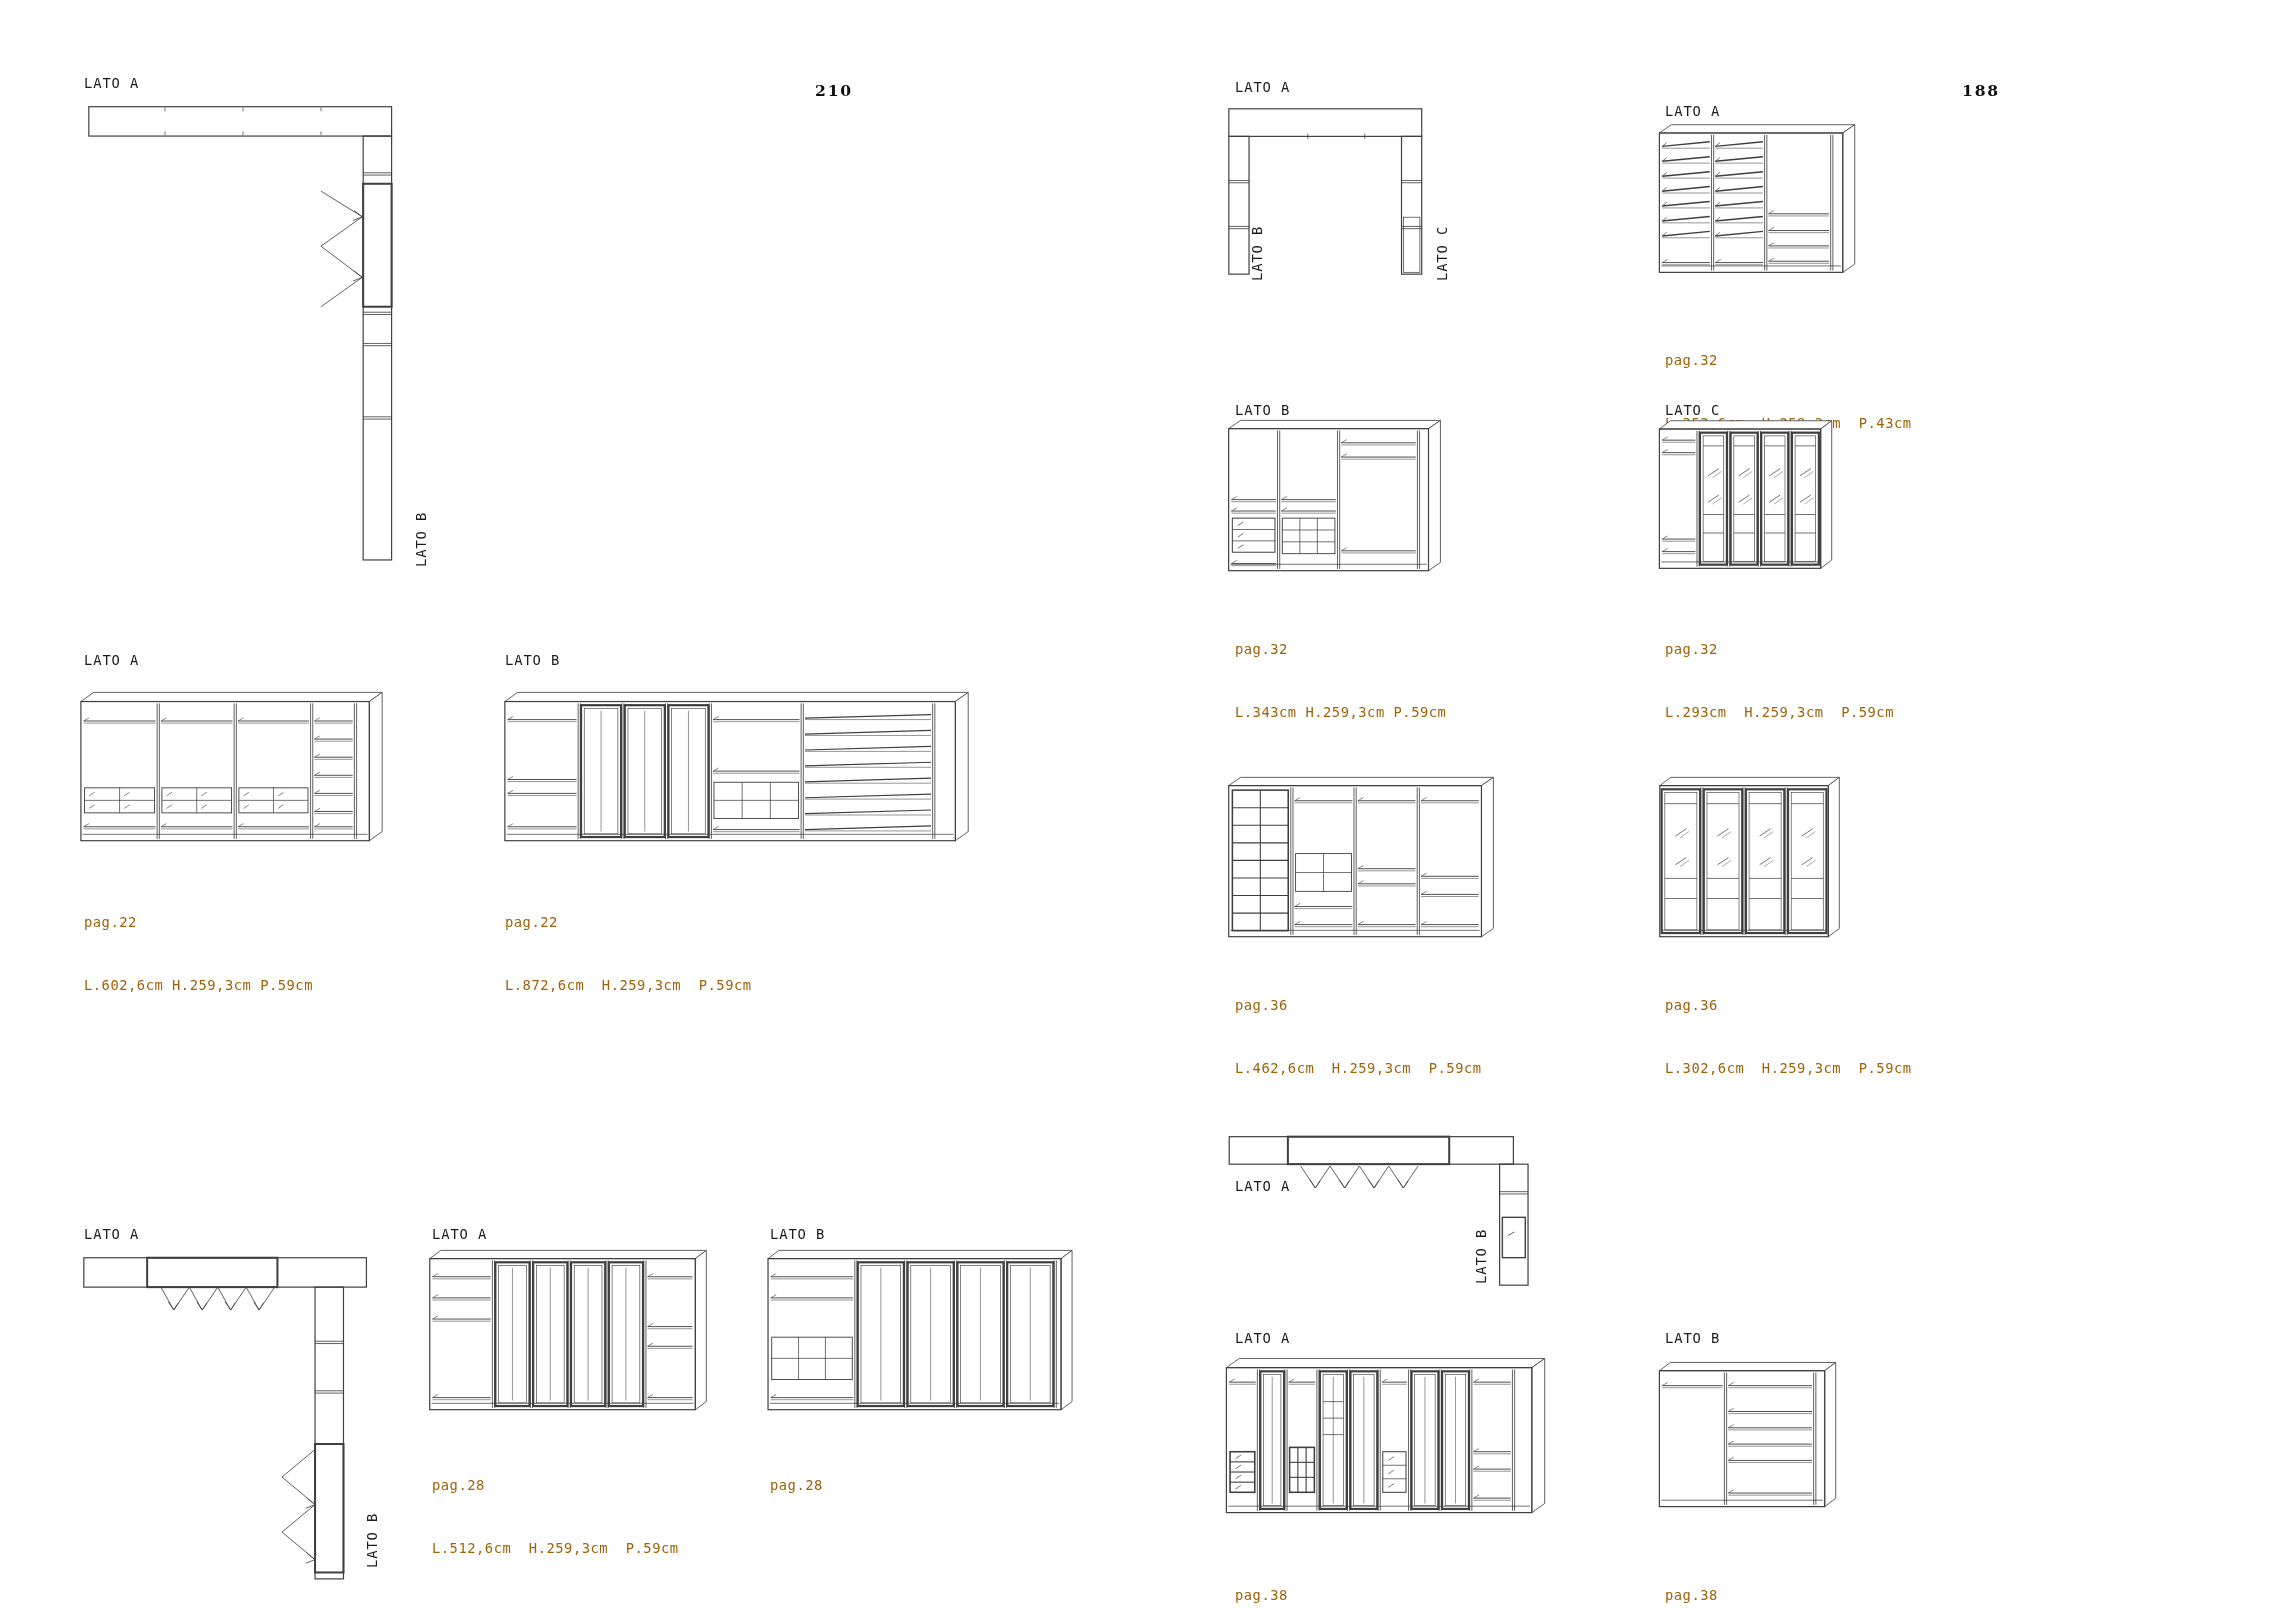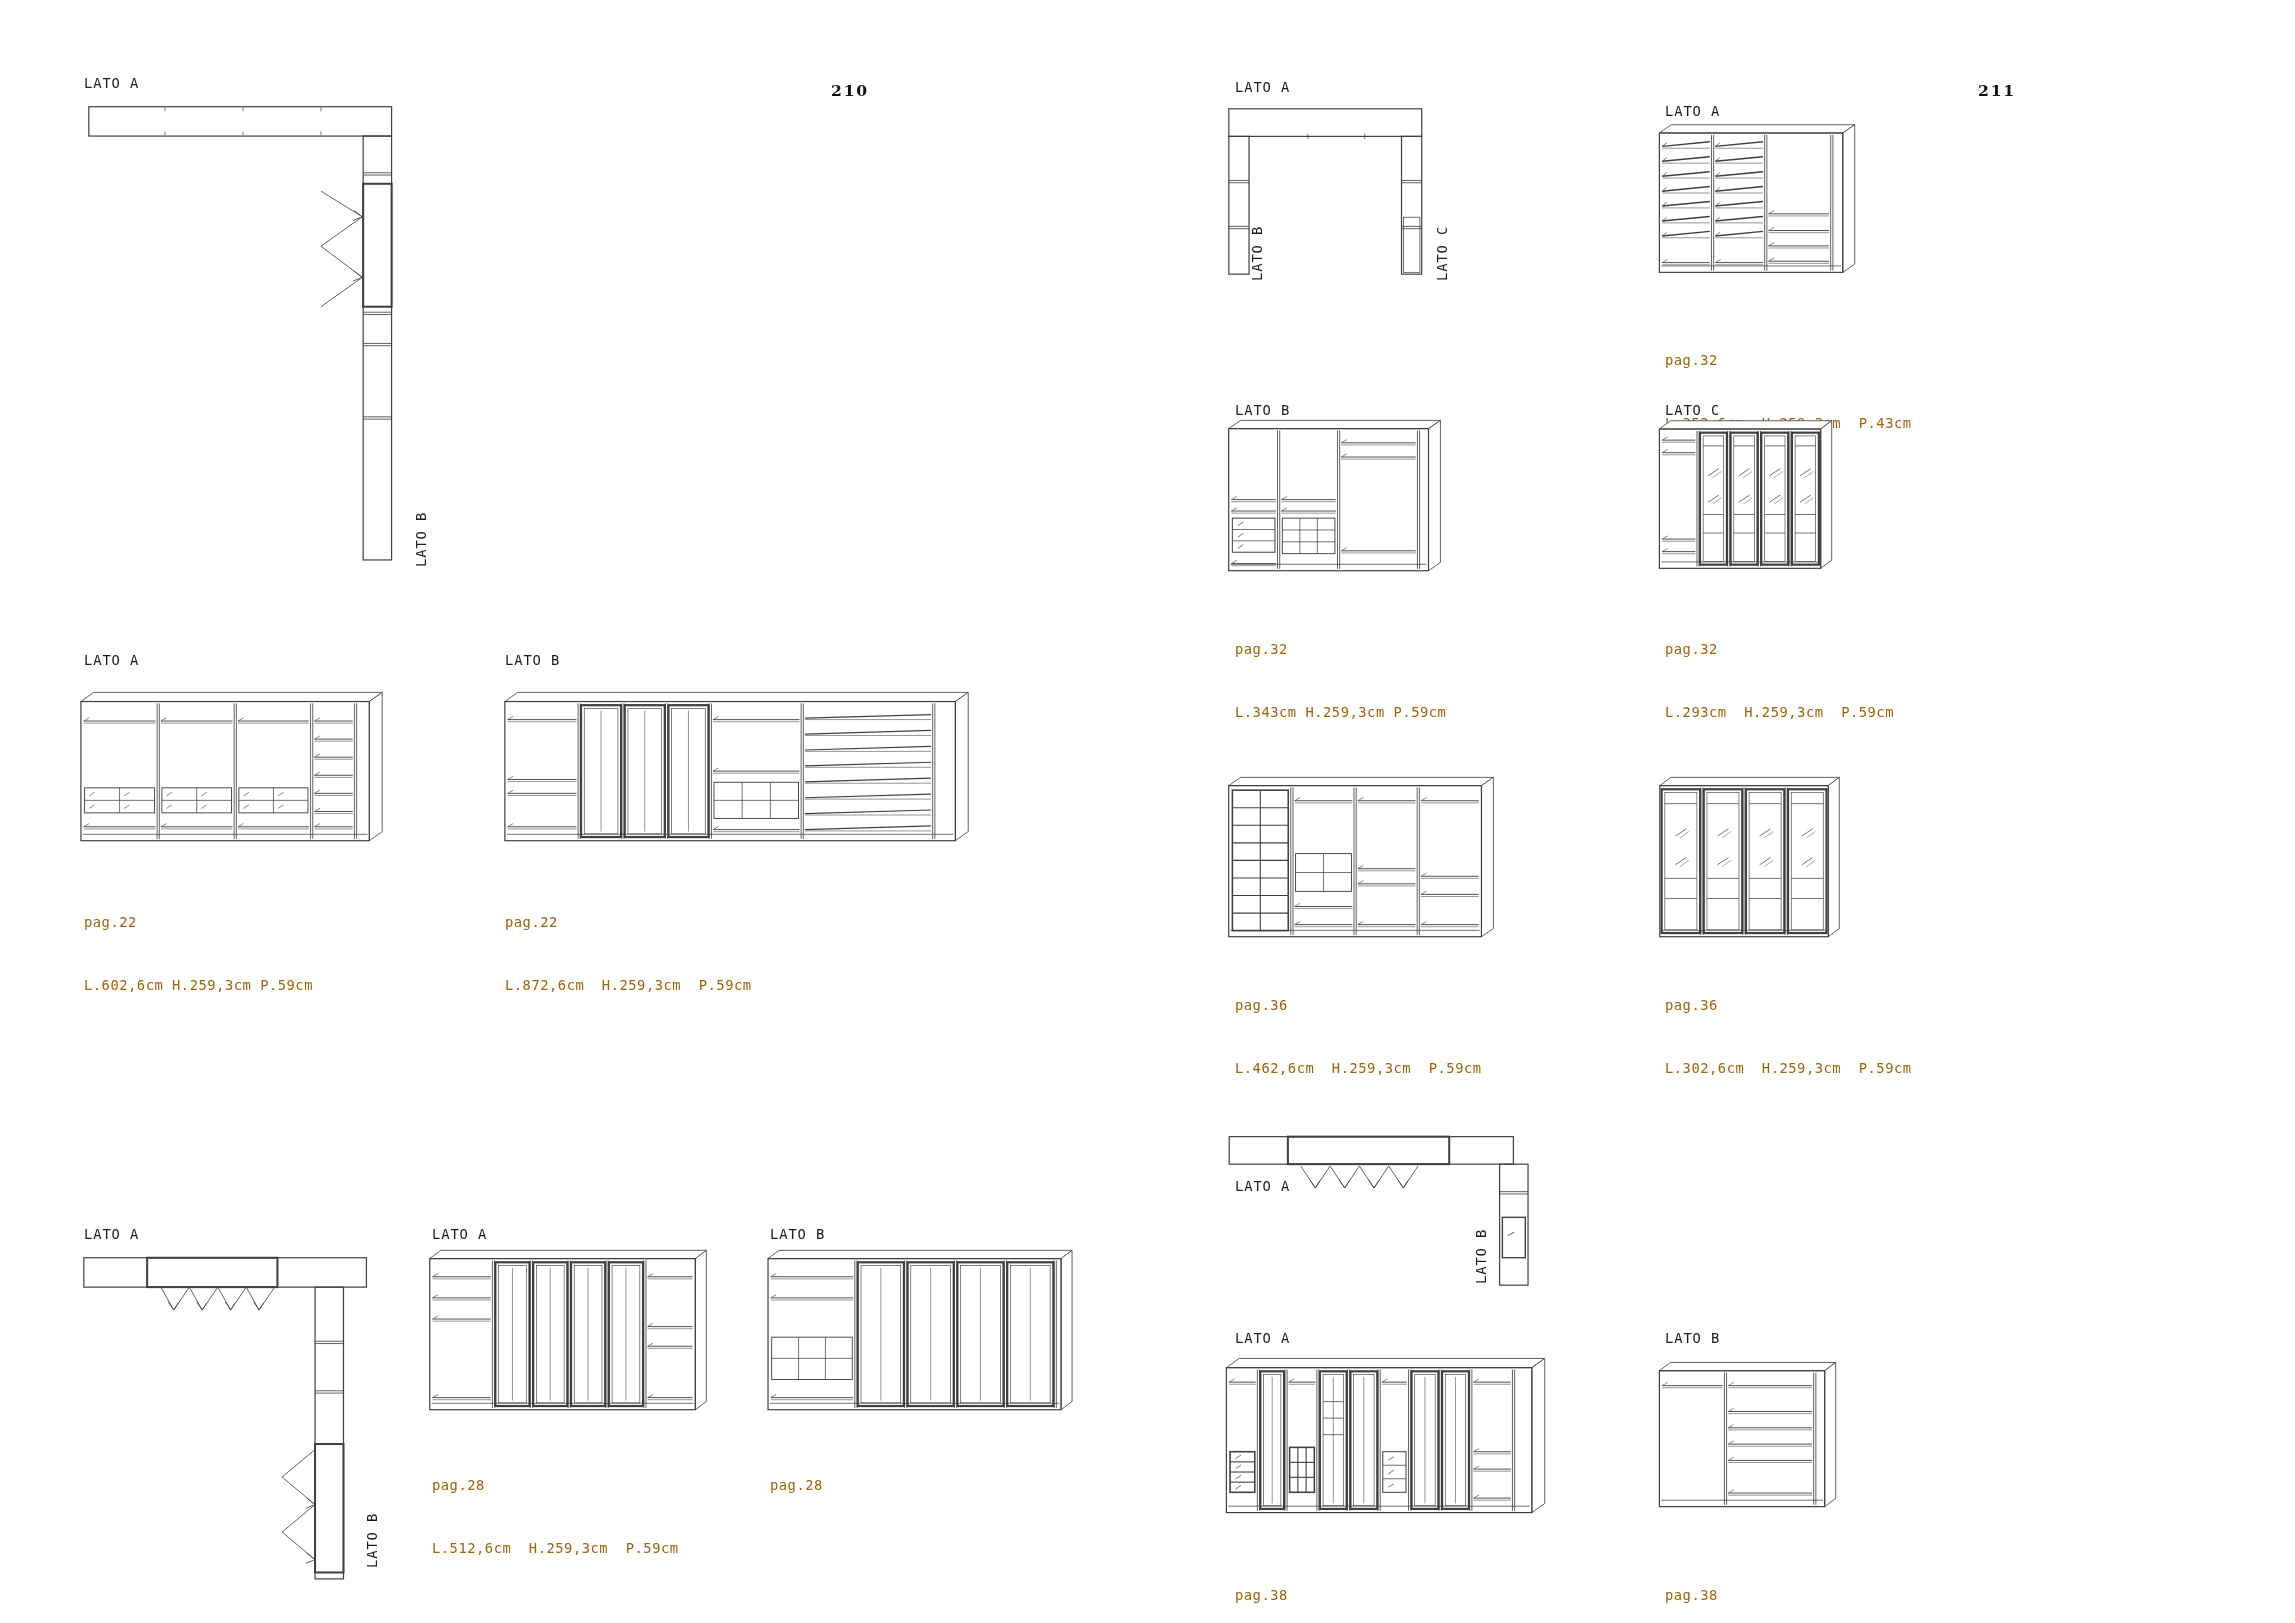--- a/index.html
+++ b/index.html
@@ -2,33 +2,33 @@
 <html style="font-size:14.7px"><head>
 <meta charset="utf-8">
 <style>
   html,body{margin:0;padding:0;background:#e8e8e8;}
   #page{position:relative;width:2296px;height:1624px;background:#ffffff;overflow:hidden;
         font-family:"DejaVu Sans Mono", monospace;}
   .lbl{position:absolute;font:13.8px "DejaVu Sans Mono", monospace;color:#1c1c1c;
        letter-spacing:0.9px;white-space:pre;}
   .cap{position:absolute;font:13.8px "DejaVu Sans Mono", monospace;line-height:21px;
        color:#a16207;white-space:pre;letter-spacing:0.5px;}
-  .folio{position:absolute;font:700 15.6px "DejaVu Serif", serif;color:#101010;letter-spacing:1.8px;margin-left:16px;}
+  .folio{position:absolute;font:700 15.6px "DejaVu Serif", serif;color:#101010;letter-spacing:1.8px;}
   .rot{position:absolute;font:13.8px "DejaVu Sans Mono", monospace;color:#1c1c1c;
        writing-mode:vertical-rl;transform:rotate(180deg);letter-spacing:0.9px;white-space:pre;}
   .draw{position:absolute;}
   .draw svg{display:block;}
 </style>
 </head>
 <body>
 
 <div id="page">
 
   <div class="folio" style="left:815px;top:81px">210</div>
-  <div class="folio" style="left:1962px;top:81px">211</div>
+  <div class="folio" style="left:1962px;top:81px">188</div>
 
   <div class="lbl" style="left:84px;top:75px">LATO A</div>
   <div class="draw" id="d-plan-tl" style="left:87px;top:103px">
       <svg width="367" height="468" viewBox="0 0 400 510">
         <rect x="2" y="4" width="330" height="32" fill="none" stroke="#3f3f3f" stroke-width="1.3"></rect>
         <line x1="85" y1="5" x2="85" y2="9" stroke="#3f3f3f" stroke-width="0.8"></line>
         <line x1="85" y1="31" x2="85" y2="35" stroke="#3f3f3f" stroke-width="0.8"></line>
         <line x1="170" y1="5" x2="170" y2="9" stroke="#3f3f3f" stroke-width="0.8"></line>
         <line x1="170" y1="31" x2="170" y2="35" stroke="#3f3f3f" stroke-width="0.8"></line>
         <line x1="255" y1="5" x2="255" y2="9" stroke="#3f3f3f" stroke-width="0.8"></line>

